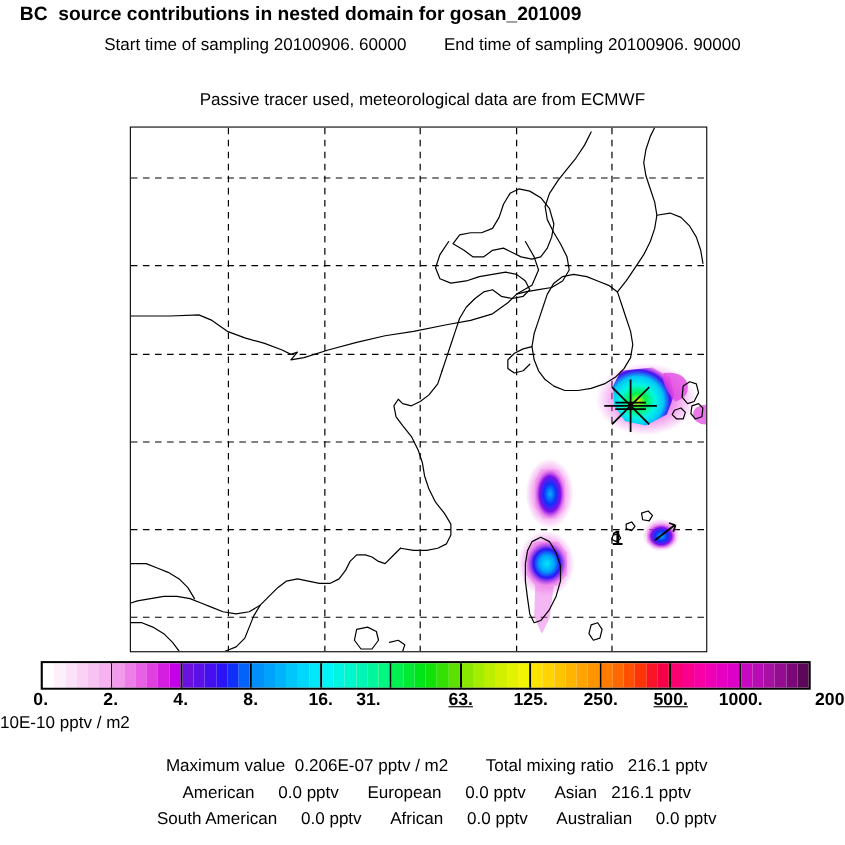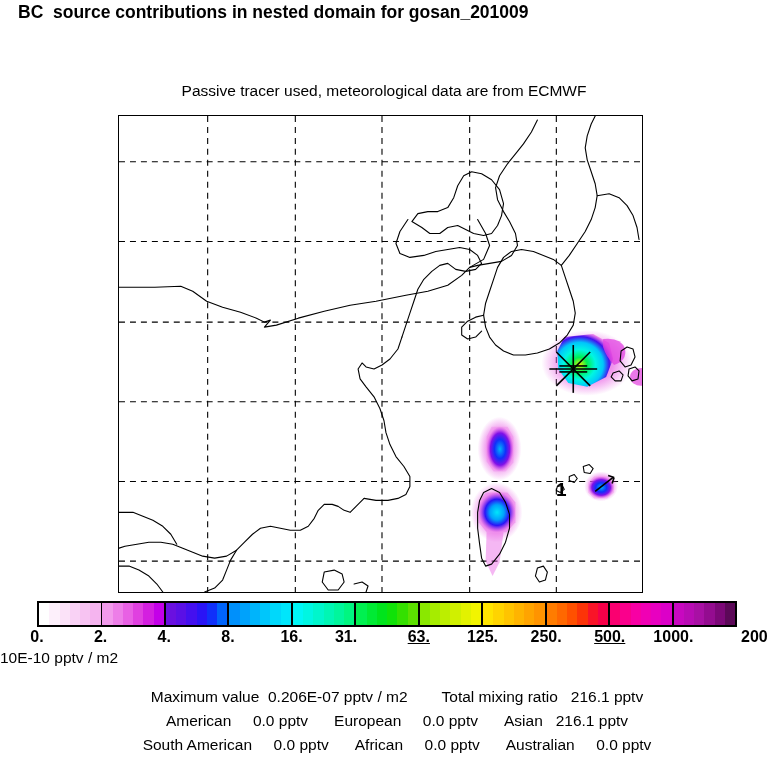--- a/index.html
+++ b/index.html
@@ -64,20 +64,21 @@
   #foot-r1{top:712px;}
   #foot-r2{top:736px;}
 </style>
 </head>
 <body>
 
 <div id="root">
 
   <div class="hdr" id="title">BC  source contributions in nested domain for gosan_201009</div>
 
+  <div class="hdr" id="line-times"><span>Start time of sampling</span> <span>20100906. 60000</span><span class="gap" style="width:34px"></span><span>End time of sampling</span> <span>20100906. 90000</span></div>
 
 
   <div class="hdr" id="line-tracer">Passive tracer used, meteorological data are from ECMWF</div>
 
   <div id="map">
     <svg id="map-svg" viewBox="0 0 525 478" preserveAspectRatio="none">
       <defs>
         <radialGradient id="gWhiteMag" cx="50%" cy="50%" r="50%">
           <stop offset="0%" stop-color="#f2b4ef" stop-opacity="0.95"></stop>
           <stop offset="55%" stop-color="#e860e4" stop-opacity="0.7"></stop>
@@ -285,21 +286,21 @@
           <div class="cb-step" style="background: rgb(124, 8, 120);"></div>
           <div class="cb-step" style="background: rgb(92, 8, 88);"></div>
         </div>
       </div>
     <div id="cbar-ticks">
         <div class="cb-tick" style="left: 37px;">0.</div>
         <div class="cb-tick" style="left: 100.636px;">2.</div>
         <div class="cb-tick" style="left: 164.273px;">4.</div>
         <div class="cb-tick" style="left: 227.909px;">8.</div>
         <div class="cb-tick" style="left: 291.545px;">16.</div>
-        <div class="cb-tick" style="left: 346px;">31.</div>
+        <div class="cb-tick" style="left: 335px;">31.</div>
         <div class="cb-tick" style="left: 418.818px; text-decoration: underline;">63.</div>
         <div class="cb-tick" style="left: 482.455px;">125.</div>
         <div class="cb-tick" style="left: 546.091px;">250.</div>
         <div class="cb-tick" style="left: 609.727px; text-decoration: underline;">500.</div>
         <div class="cb-tick" style="left: 673.364px;">1000.</div>
         <div class="cb-tick" style="left: 761px;">2000.</div>
       </div>
     <div id="cbar-unit">10E-10 pptv / m2</div>
   </div>
 

